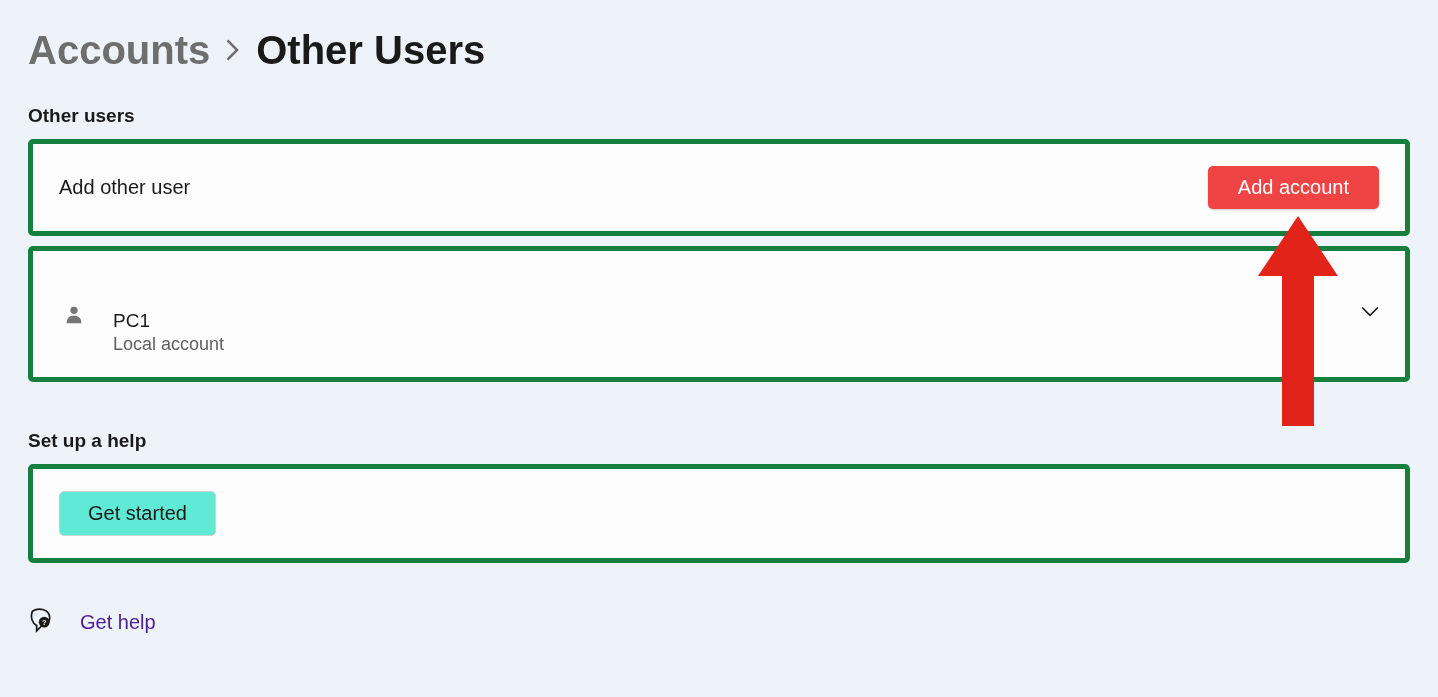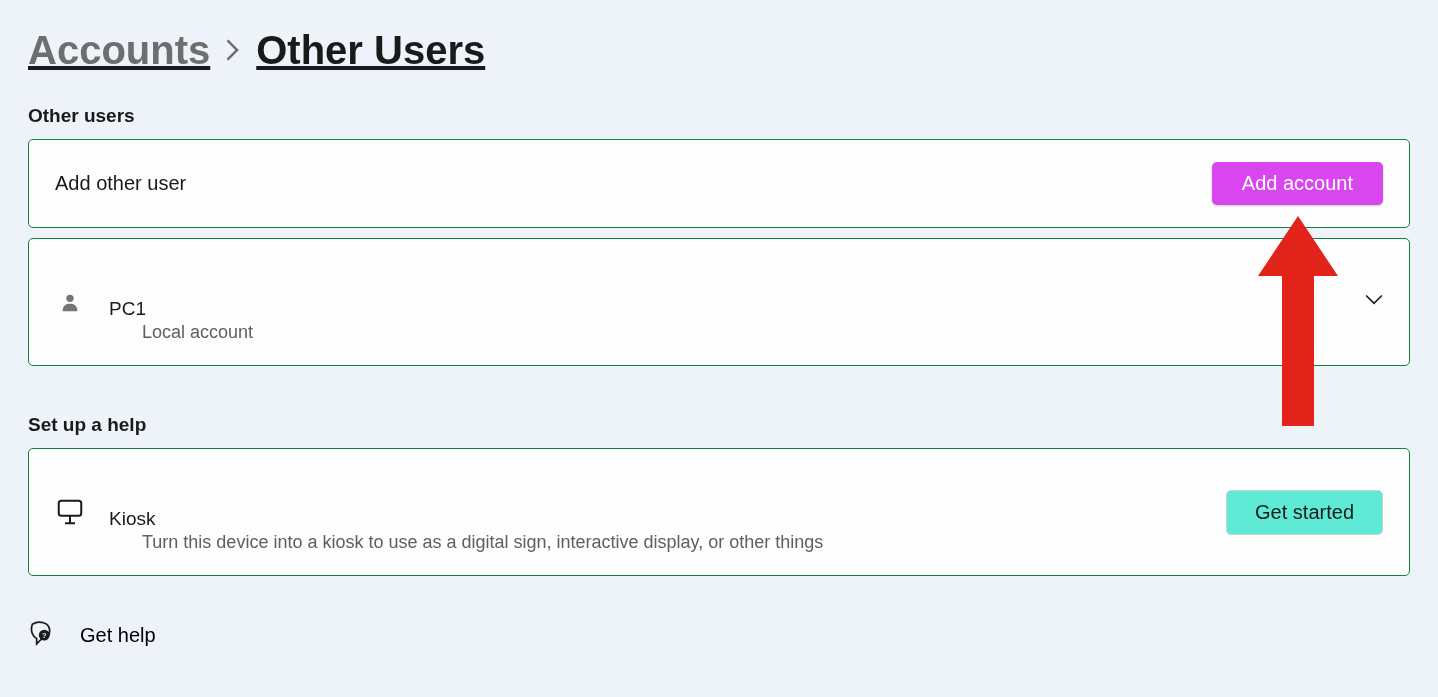--- a/index.html
+++ b/index.html
@@ -14,21 +14,20 @@
       height: 697px;
       padding: 20px 28px;
       color: #1a1a1a;
     }
     .breadcrumb {
       display: flex;
       align-items: center;
       gap: 16px;
       margin-bottom: 32px;
       margin-top: 8px;
-      text-decoration: underline;
     }
     .breadcrumb-parent {
       font-size: 40px;
       font-weight: 600;
       color: #6e6e6e;
       cursor: pointer;
     }
     .breadcrumb-sep {
       font-size: 24px;
       color: #6e6e6e;
@@ -40,21 +39,21 @@
       color: #1a1a1a;
     }
     .section-header {
       font-size: 19px;
       font-weight: 600;
       color: #1a1a1a;
       margin-bottom: 12px;
     }
     .card {
       background: #fdfdfd;
-      border: 1px solid #15803d;
+      border: 5px solid #15803d;
       border-radius: 5px;
       padding: 22px 26px;
       display: flex;
       align-items: center;
       justify-content: space-between;
       margin-bottom: 10px;
     }
     .card-left {
       display: flex;
       align-items: center;
@@ -66,24 +65,23 @@
     }
     .card-title {
       font-size: 19px;
       color: #1a1a1a;
       margin-bottom: 2px;
       margin-top: 37px;
     }
     .card-sub {
       font-size: 18px;
       color: #5f5f5f;
-      margin-left: 33px;
     }
     .btn-primary {
-      background: #d946ef;
+      background: #ef4444;
       color: #fff;
       border: none;
       border-radius: 5px;
       padding: 10px 30px;
       font-size: 20px;
       cursor: pointer;
       box-shadow: 0 1px 2px rgba(0,0,0,0.2);
     }
     .btn-secondary {
       background: #5eead4;
@@ -123,21 +121,21 @@
       gap: 20px;
     }
     .link-row {
       display: flex;
       align-items: center;
       gap: 26px;
       cursor: pointer;
     }
     .link-text {
       font-size: 20px;
-      color: #000000;
+      color: #4c1d95;
     }
     .link-icon {
       width: 26px;
       height: 26px;
       fill: #1a1a1a;
     }
     .annotation-arrow {
       position: absolute;
       left: 1248px;
       top: 216px;
@@ -189,33 +187,20 @@
         <path d="M1 1 L8 8 L15 1"></path>
       </svg>
   </span>
 </div>
 
 <div class="section-gap"></div>
 
 <div class="section-header">Set up a help</div>
 
 <div class="card">
-  <div class="card-left">
-    <span class="icon-slot">
-      <svg class="icon-kiosk" viewBox="0 0 24 24">
-          <rect x="3" y="3" width="18" height="12" rx="2"></rect>
-          <line x1="12" y1="15" x2="12" y2="21"></line>
-          <line x1="8" y1="21" x2="16" y2="21"></line>
-        </svg>
-    </span>
-    <div>
-      <div class="card-title">Kiosk</div>
-      <div class="card-sub">Turn this device into a kiosk to use as a digital sign, interactive display, or other things</div>
-    </div>
-  </div>
   <button class="btn-secondary">Get started</button>
 </div>
 
 <div class="links">
   <div class="link-row">
     <span>
       <svg class="link-icon" viewBox="0 0 24 24">
           <path d="M4 4 C10 0 20 2 20 10 C20 16 14 18 12 18 L8 22 L8 17 C4 15 2 10 4 4 Z" fill="none" stroke="#1a1a1a" stroke-width="1.6"></path>
           <circle cx="15" cy="14" r="5" fill="#1a1a1a"></circle>
           <text x="15" y="17" font-size="7" fill="#eef3fa" text-anchor="middle" font-weight="bold">?</text>

